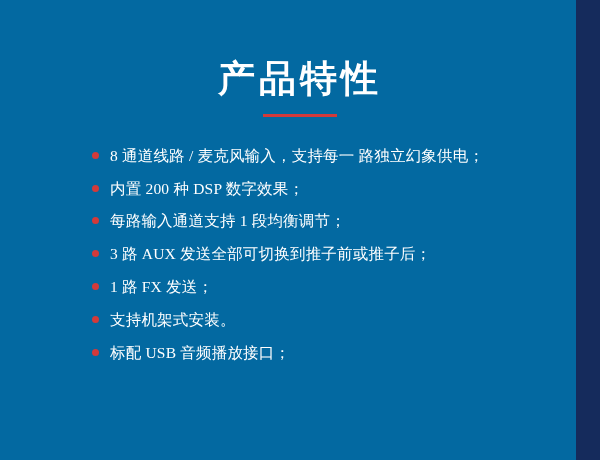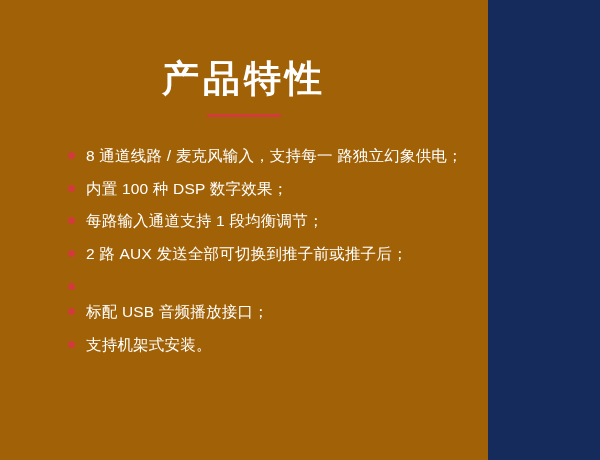--- a/index.html
+++ b/index.html
@@ -8,24 +8,25 @@
   }
   body {
     width: 600px;
     height: 460px;
     background: #152b5c;
     font-family: "Liberation Sans", "DejaVu Sans", sans-serif;
     overflow: hidden;
   }
   .slide {
     position: relative;
-    width: 488px;
+    width: 576px;
     height: 460px;
-    background: #a16207;
+    background: #0369a1;
     box-sizing: border-box;
+    padding-left: 24px;
   }
   .title-block {
     width: 100%;
     text-align: center;
     padding-top: 58px;
   }
   .title {
     display: inline-block;
     color: #ffffff;
     font-size: 37px;
@@ -37,20 +38,21 @@
   .title-underline {
     width: 74px;
     height: 3px;
     background: #d33a3a;
     margin: 13px auto 0 auto;
   }
   .features {
     margin: 28px 8px 0 0;
     padding: 0 0 0 68px;
     list-style: none;
+    font-family: Liberation Serif, serif;
   }
   .feature-item {
     display: flex;
     align-items: flex-start;
     color: #ffffff;
     font-size: 15.5px;
     line-height: 1.45;
     margin-bottom: 10.5px;
     letter-spacing: 0.2px;
   }
@@ -77,36 +79,37 @@
     <div class="title-underline"></div>
   </div>
 
   <ul class="features">
     <li class="feature-item">
       <span class="bullet"></span>
       <span class="feature-text">8 通道线路 / 麦克风输入，支持每一 路独立幻象供电；</span>
     </li>
     <li class="feature-item">
       <span class="bullet"></span>
-      <span class="feature-text">内置 100 种 DSP 数字效果；</span>
+      <span class="feature-text">内置 200 种 DSP 数字效果；</span>
     </li>
     <li class="feature-item">
       <span class="bullet"></span>
       <span class="feature-text">每路输入通道支持 1 段均衡调节；</span>
     </li>
     <li class="feature-item">
       <span class="bullet"></span>
-      <span class="feature-text">2 路 AUX 发送全部可切换到推子前或推子后；</span>
+      <span class="feature-text">3 路 AUX 发送全部可切换到推子前或推子后；</span>
     </li>
     <li class="feature-item">
       <span class="bullet"></span>
+      <span class="feature-text">1 路 FX 发送；</span>
+    </li>
+    <li class="feature-item">
+      <span class="bullet"></span>
+      <span class="feature-text">支持机架式安装。</span>
     </li>
     <li class="feature-item">
       <span class="bullet"></span>
       <span class="feature-text">标配 USB 音频播放接口；</span>
-    </li>
-    <li class="feature-item">
-      <span class="bullet"></span>
-      <span class="feature-text">支持机架式安装。</span>
     </li>
   </ul>
 
 </div>
 
 </body></html>

